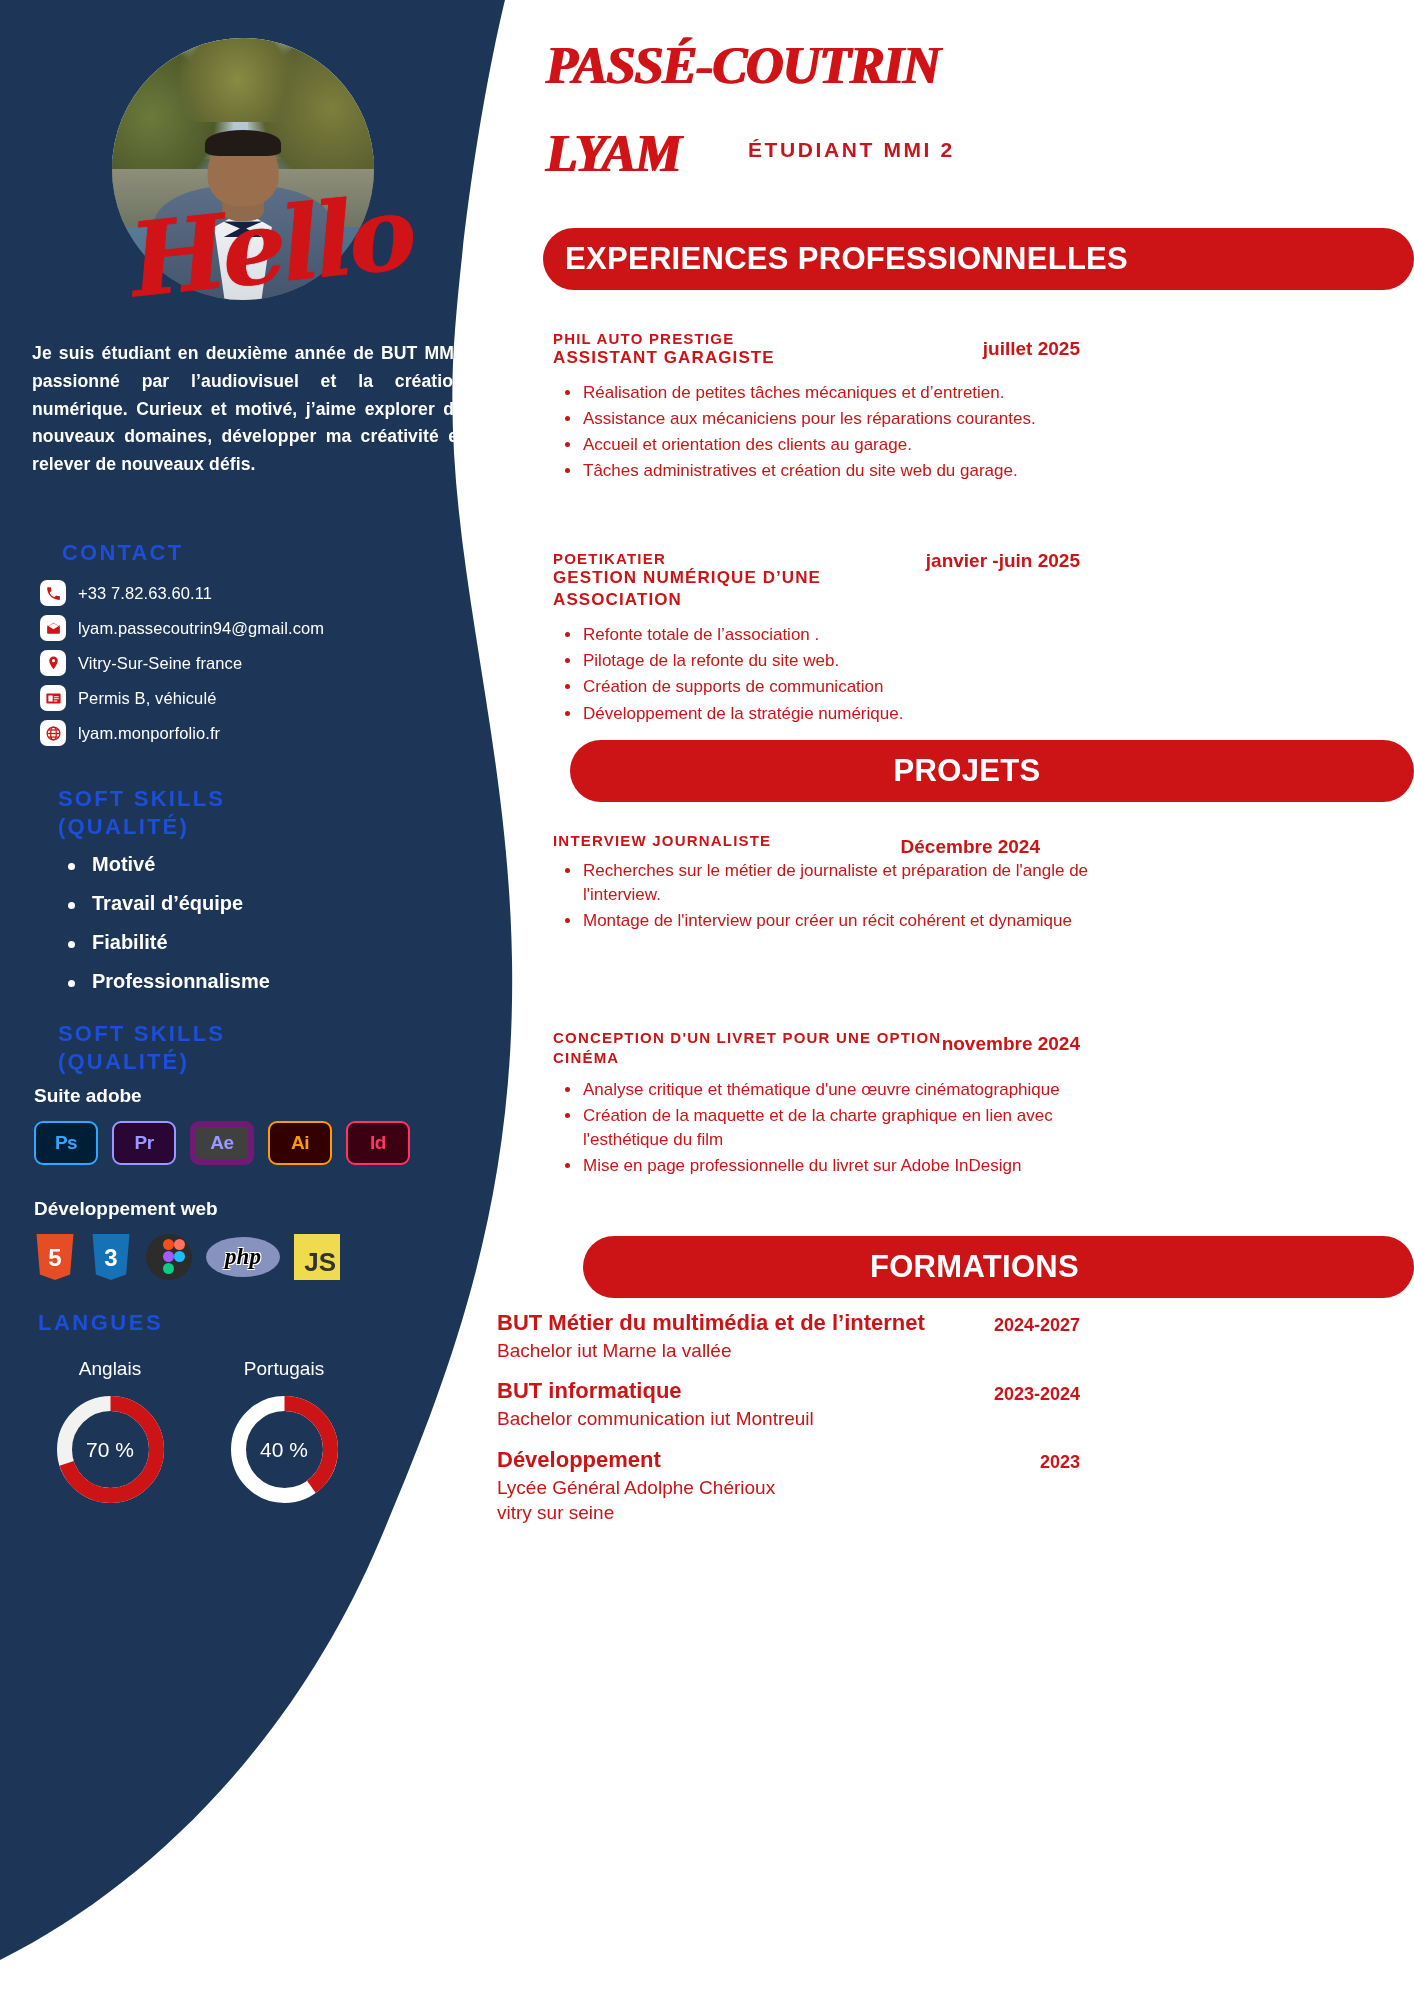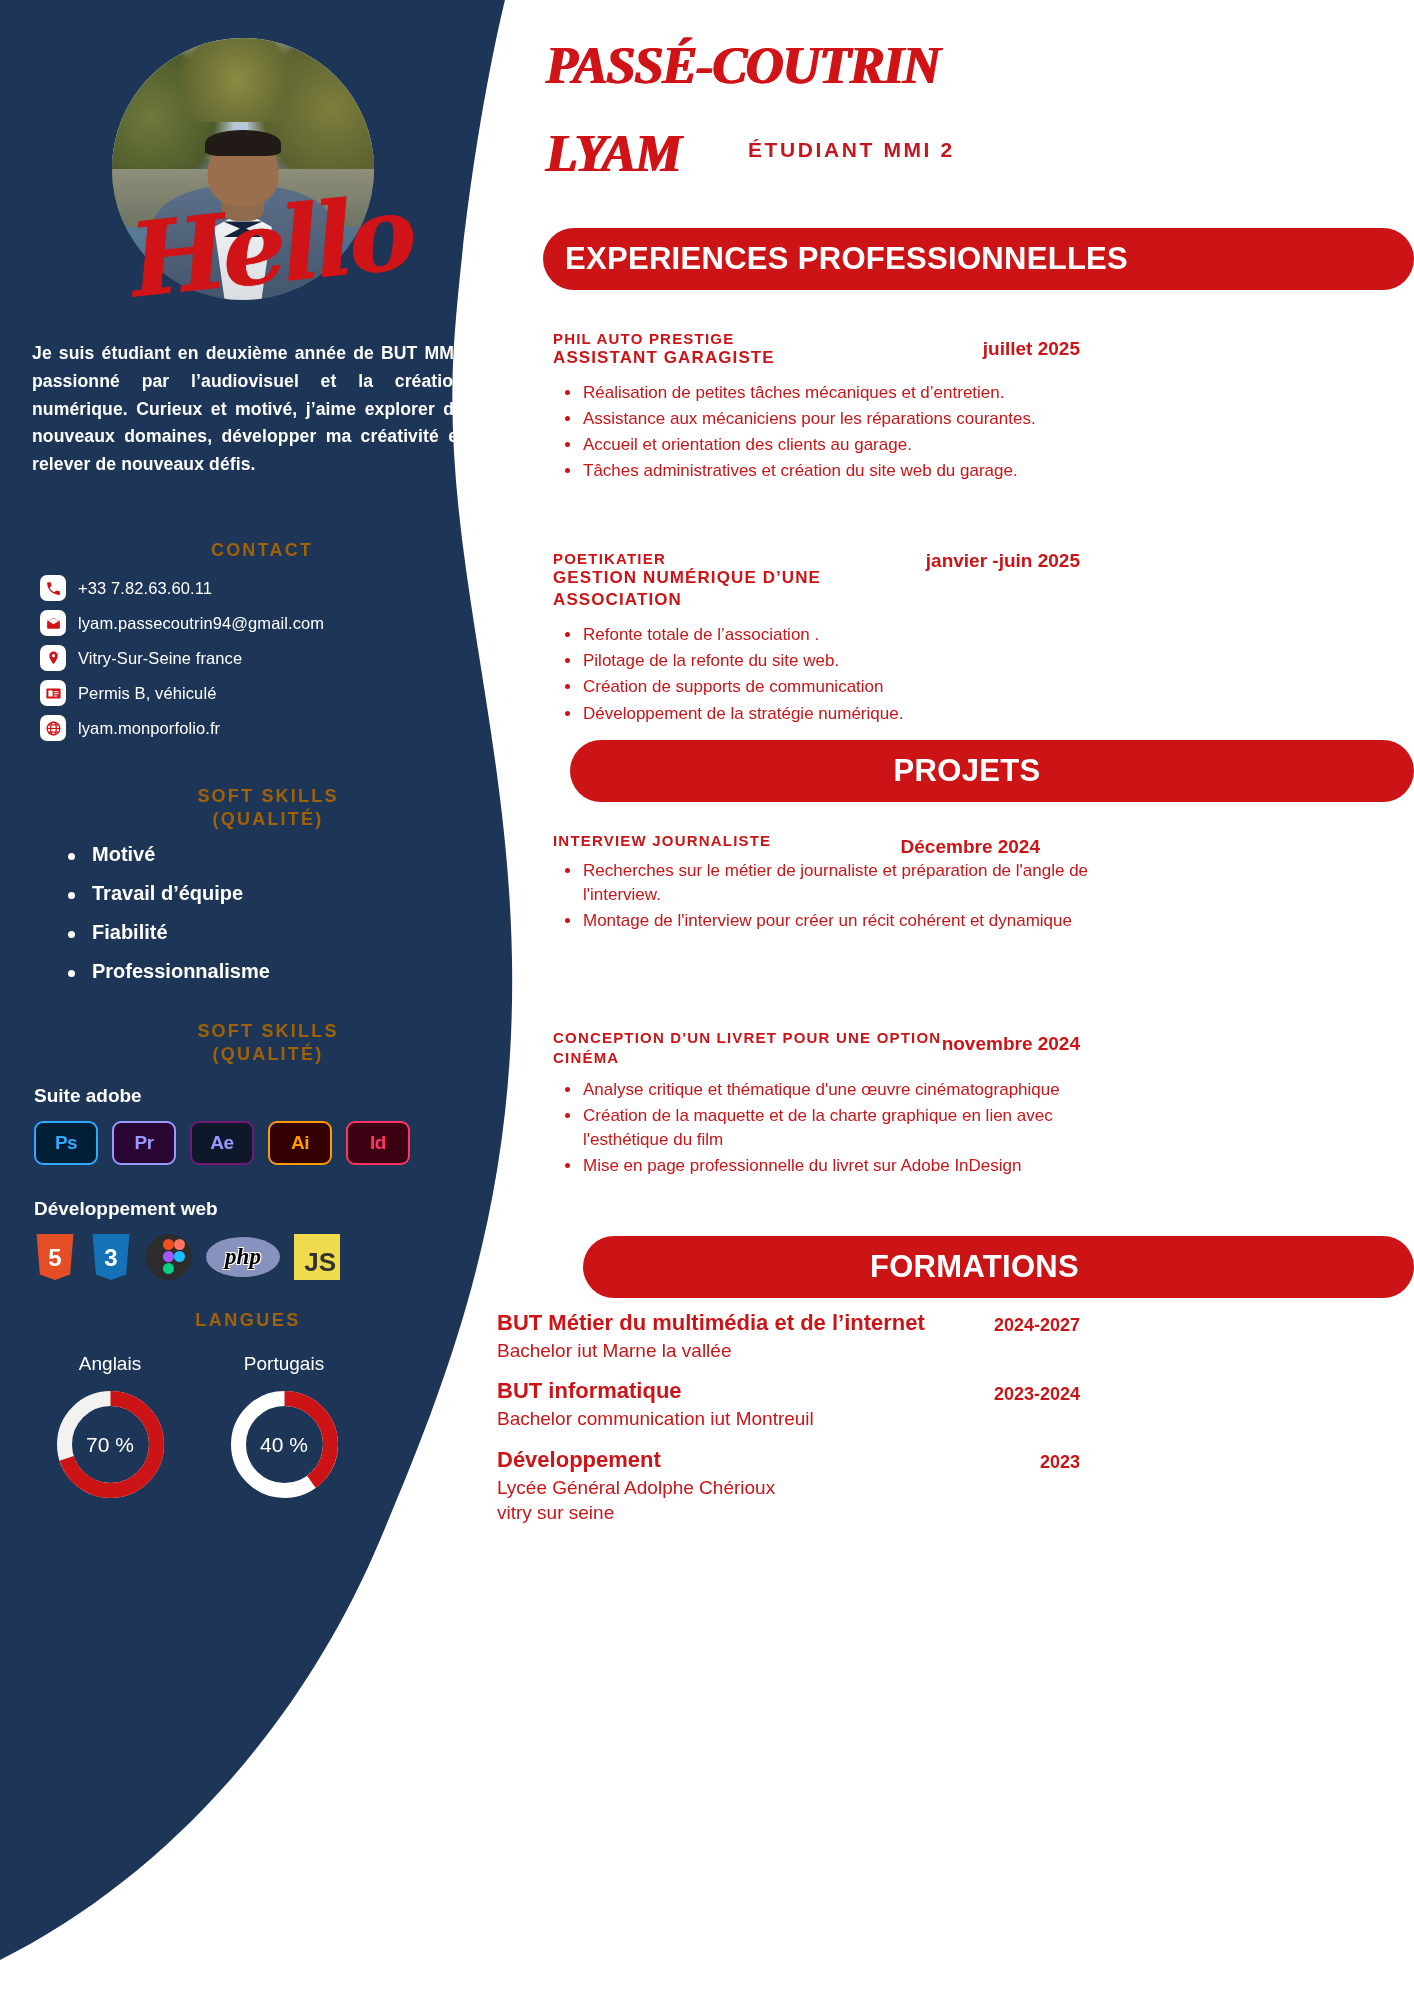--- a/index.html
+++ b/index.html
@@ -82,22 +82,22 @@
   }
 
   #about-text {
     position: absolute; left: 32px; top: 340px; width: 432px;
     font-size: 17.6px; font-weight: 700; line-height: 1.58;
     text-align: justify; color: #ffffff;
     letter-spacing: 0.1px;
   }
 
   .side-h {
-    font-size: 18px; font-weight: 800; letter-spacing: 2.2px;
-    color: #a16207; text-transform: uppercase; text-align: center;
+    font-size: 22px; font-weight: 800; letter-spacing: 2.2px;
+    color: #1d4ed8; text-transform: uppercase;
   }
 
   #contact-block { position: absolute; left: 62px; top: 540px; width: 400px; }
   #contact-block .side-h { margin-bottom: 14px; }
   .contact-row { display: flex; align-items: center; gap: 12px; margin-bottom: 9px;
                  margin-left: -22px; }
   .ico-box {
     width: 26px; height: 26px; border-radius: 7px; background: #ffffff;
     display: flex; align-items: center; justify-content: center; flex: 0 0 26px;
     color: #d01317;
@@ -124,21 +124,21 @@
   #web-block   { position: absolute; left: 34px; top: 1198px; width: 430px; }
   .logo-row { display: flex; align-items: center; gap: 14px; margin-top: 14px; }
 
   .lg {
     width: 64px; height: 44px; border-radius: 9px;
     display: flex; align-items: center; justify-content: center;
     font-weight: 800; font-size: 19px; letter-spacing: -.5px;
   }
   .lg-ps { background:#001e36; color:#31a8ff; border:2px solid #31a8ff; }
   .lg-pr { background:#2a0634; color:#9999ff; border:2px solid #9999ff; }
-  .lg-ae { background:#0f172a; color:#9999ff; border:2px solid #701a75; }
+  .lg-ae { background:#404040; color:#9999ff; border:6px solid #701a75; }
   .lg-ai { background:#330000; color:#ff9a00; border:2px solid #ff9a00; }
   .lg-id { background:#3b0012; color:#ff3366; border:2px solid #ff3366; }
 
   .lg-html { width:42px; height:46px; background:#e44d26; color:#fff;
              clip-path: polygon(6% 0,94% 0,86% 88%,50% 100%,14% 88%);
              display:flex; align-items:center; justify-content:center;
              font-size:24px; font-weight:800; padding-top:2px; position:relative; }
   .lg-css  { width:42px; height:46px; background:#1572b6; color:#fff;
              clip-path: polygon(6% 0,94% 0,86% 88%,50% 100%,14% 88%);
              display:flex; align-items:center; justify-content:center;

